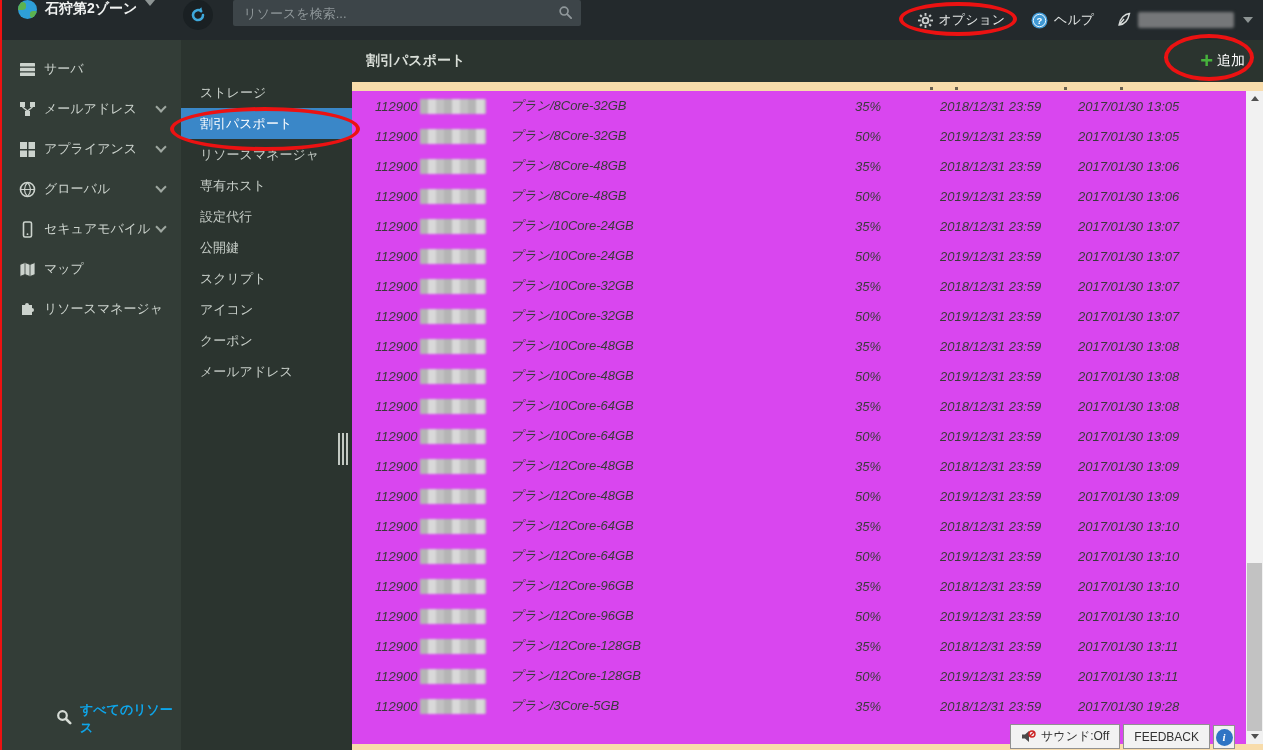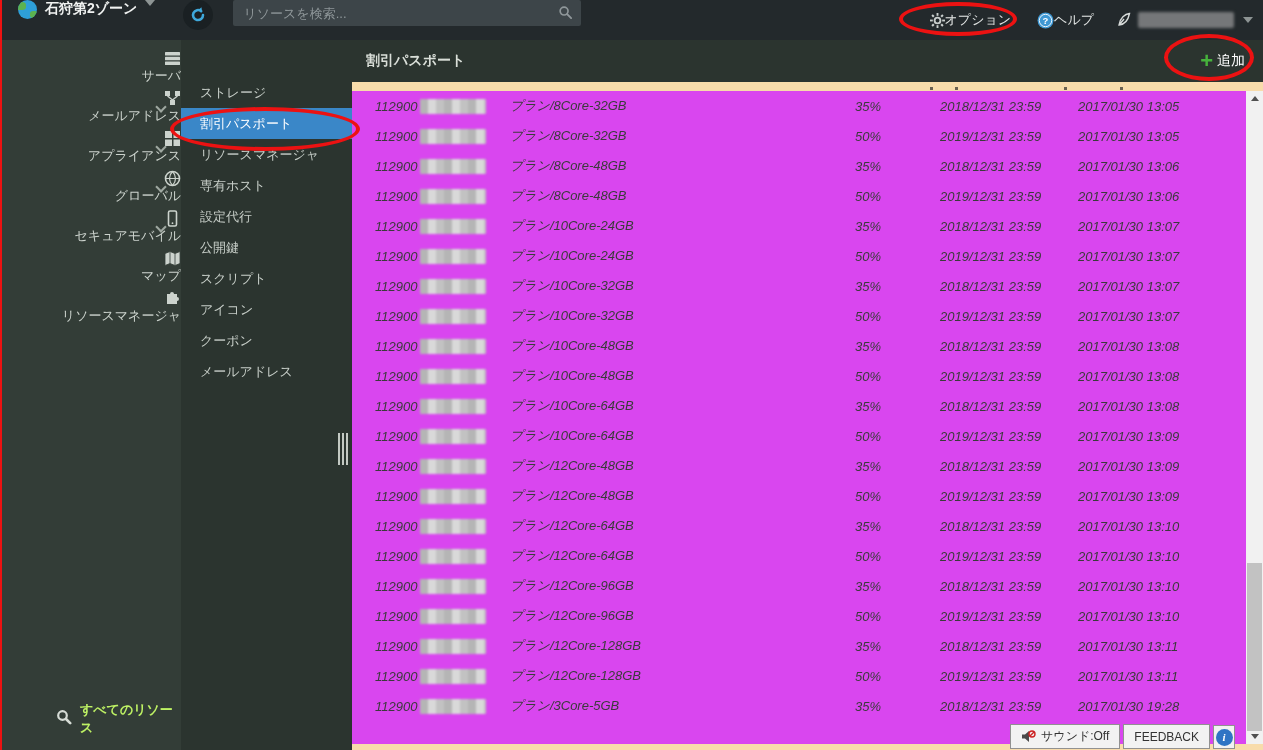--- a/index.html
+++ b/index.html
@@ -14,33 +14,33 @@
   .globe-badge i.b { width:8px; height:7px; right:-1px; bottom:1px; }
   .zone-label { color:#f0f2f1; font-weight:bold; font-size:14px; margin-left:8px; }
   .caret-down { width:0; height:0; border-left:5px solid transparent; border-right:5px solid transparent; border-top:6px solid #8d9494; margin-left:8px; }
   .refresh-btn { width:30px; height:30px; border-radius:50%; background:#1a2023; margin-left:28px; display:flex; align-items:center; justify-content:center; flex:none; }
   .searchbox { position:relative; margin-left:20px; width:348px; height:26px; background:#3d4549; border-radius:2px; display:flex; align-items:center; }
   .searchbox input { background:transparent; border:none; outline:none; color:#c7cdcf; font-size:13px; padding:0 10px; width:315px; }
   .searchbox input::placeholder { color:#8f979a; }
   .search-mag { position:absolute; right:8px; top:5px; }
   .topbar-right { position:absolute; right:10px; top:0; height:40px; display:flex; align-items:center; gap:0; }
   .tb-item { display:flex; align-items:center; color:#e3e6e5; font-size:13px; cursor:pointer; }
-  .tb-item span { }
+  .tb-item span { margin-left:6px; }
   .name-blur { width:96px; height:16px; background:#757779; border-radius:2px; filter:blur(1.5px); margin-left:6px; }
 
   
   .sidebar { position:absolute; top:40px; left:0; width:181px; height:710px; background:#333d37; z-index:2; }
   .sidebar-items { padding-top:9px; }
-  .side-item { height:40px; display:flex; align-items:flex-end; position:relative; cursor:pointer;flex-direction:column; }
+  .side-item { height:40px; display:flex; align-items:center; position:relative; cursor:pointer; }
   .side-item .s-icon { width:18px; height:18px; margin-left:18px; flex:none; display:flex; align-items:center; justify-content:center; }
   .side-item .s-label { color:#ccd3cd; font-size:13px; margin-left:8px; white-space:nowrap; }
   .side-chevron { position:absolute; right:16px; width:8px; height:8px; border-right:2px solid #9fa8a1; border-bottom:2px solid #9fa8a1; transform:rotate(45deg); top:14px; }
   .sidebar-footer { position:absolute; bottom:12px; left:0; width:181px; height:38px; display:flex; align-items:center; cursor:pointer; }
   .sidebar-footer .s-icon { margin-left:56px; }
-  .sidebar-footer .s-label { color:#bef264; font-size:13px; font-weight:bold; margin-left:8px; }
+  .sidebar-footer .s-label { color:#0ea5e9; font-size:13px; font-weight:bold; margin-left:8px; }
 
   
   .subsidebar { position:absolute; top:40px; left:181px; width:171px; height:710px; background:#2b342f; z-index:2; }
   .subsidebar-items { padding-top:37px; }
   .sub-item { height:31px; line-height:31px; padding-left:19px; color:#c7cec8; font-size:13px; white-space:nowrap; cursor:pointer; }
   .sub-item.selected { background:#3a87c8; color:#fff; }
   .drag-handle { position:absolute; top:393px; right:2px; width:12px; height:32px; display:flex; gap:2px; }
   .drag-handle i { width:2px; height:32px; background:#c3c9c3; }
 
   

